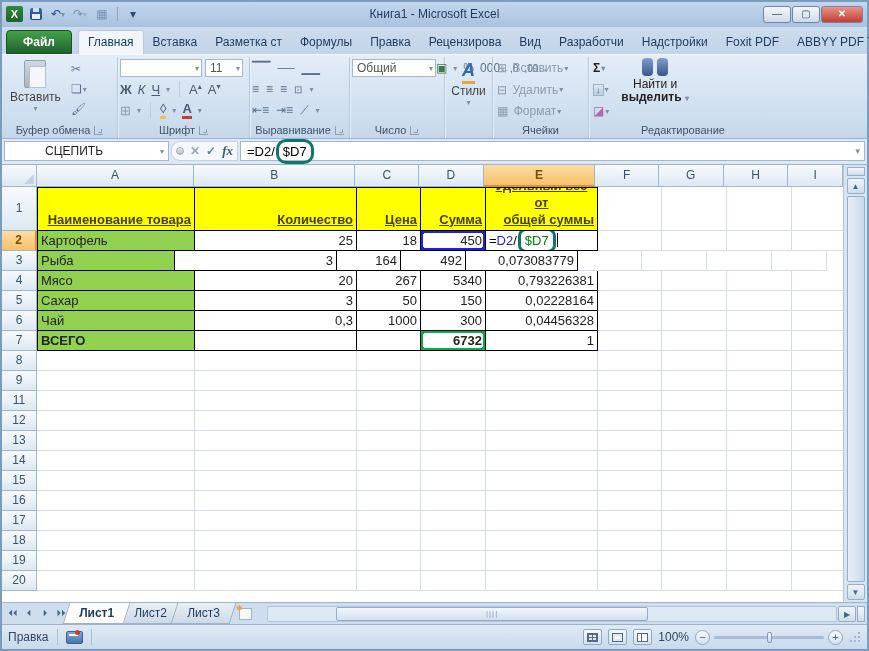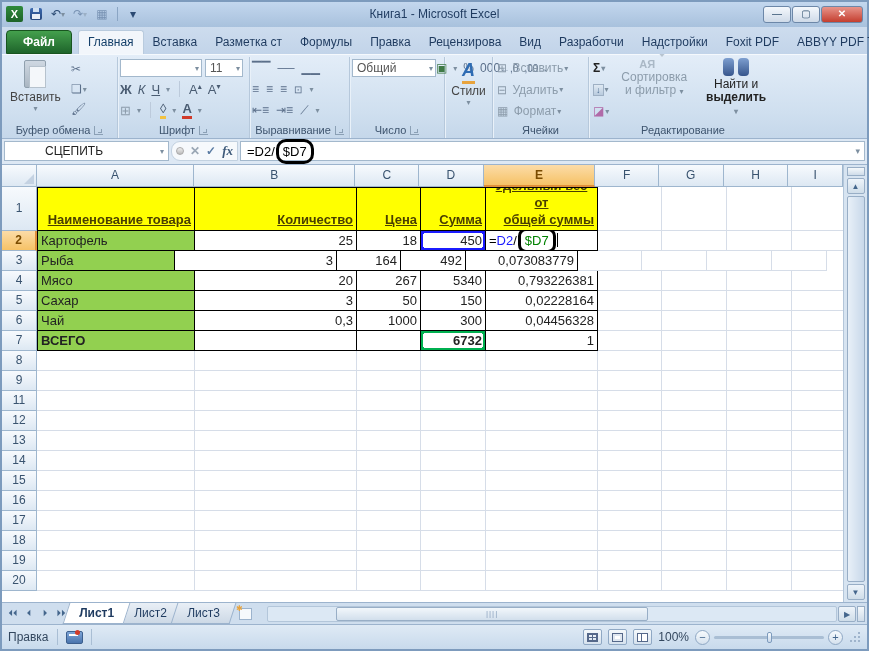--- a/index.html
+++ b/index.html
@@ -58,21 +58,21 @@
   
   .fbar { height:26px; background:#dde8f4; border-bottom:1px solid #9cb3cd; display:flex; align-items:center; padding:2px 2px; gap:2px; }
   .namebox { width:165px; height:20px; background:#fff; border:1px solid #a3b8cc; display:flex; align-items:center; padding-left:40px; font-size:12px; color:#222; }
   .namebox .arrow { margin-left:auto; padding-right:4px; }
   .fbtns { height:20px; background:#f6f9fc; border:1px solid #c2d1e0; border-radius:9px 0 0 9px; display:flex; align-items:center; padding:0 4px; gap:6px; }
   .fdot { width:8px; height:8px; border-radius:50%; background:linear-gradient(#eee,#bbb); border:1px solid #aaa; }
   .fx-x { color:#9aa7b5; font-size:12px; font-weight:bold; }
   .fx-ok { color:#5b7ca3; font-size:12px; font-weight:bold; }
   .fx-fx { font-style:italic; font-weight:bold; font-family:"Liberation Serif", serif; color:#3e5a7a; font-size:13px; }
   .finput { flex:1; height:20px; background:#fff; border:1px solid #a3b8cc; display:flex; align-items:center; padding-left:6px; font-size:13px; color:#000; position:relative; }
-  .red-oval { border:3px solid #000000; border-radius:10px; padding:2px 4px; margin-left:1px; display:inline-block; line-height:15px; }
+  .red-oval { border:3px solid #0f766e; border-radius:10px; padding:2px 4px; margin-left:1px; display:inline-block; line-height:15px; }
   .fexpand { position:absolute; right:4px; color:#7d8fa0; font-size:9px; }
 
   
   .gridwrap { height:439px; display:flex; background:#fff; overflow:hidden; }
   .gridmain { width:845px; overflow:hidden; }
   .grow { display:flex; }
   .chead { height:22px; background:linear-gradient(#f7fafd,#dde8f3); border-right:1px solid #9eb6ce; border-bottom:1px solid #9eb6ce; color:#39536f; font-size:12px; display:flex; align-items:center; justify-content:center; }
   .chead.activecol { background:linear-gradient(#fcdca8,#f6c266); border-bottom:2px solid #e0903c; color:#7a4b00; font-weight:bold; }
   .rhead { width:35px; background:linear-gradient(#f7fafd,#dde8f3); border-right:1px solid #9eb6ce; border-bottom:1px solid #9eb6ce; color:#39536f; font-size:12px; display:flex; align-items:center; justify-content:center; flex:none; }
   .rhead.activerow { background:linear-gradient(#fcdca8,#f6c266); border-right:2px solid #e0903c; color:#7a4b00; font-weight:bold; }
@@ -322,25 +322,20 @@
             </div>
           <div class="sbtn">
               <span style="border:1px solid #9eb0c4;background:linear-gradient(#dfe9f3,#b9cbde);font-size:9px;padding:0 2px;color:#44668c;">↓</span>
               <span class="arrow">▾</span>
             </div>
           <div class="sbtn">
               <span style="color:#b06aa8;">◪</span>
               <span class="arrow">▾</span>
             </div>
         </div>
-        <div class="stackbtn">
-          <div><span class="az-ic">АЯ</span><span class="funnel"></span></div>
-          <span>Сортировка</span>
-          <span><span>и фильтр</span> <span class="arrow">▾</span></span>
-        </div>
         <div class="stackbtn en">
           <div class="binoc"></div>
           <span>Найти и</span>
           <span style="font-weight:bold;"><span>выделить</span> <span class="arrow">▾</span></span>
         </div>
       </div>
       <div class="rlabel">
           <span>Редактирование</span>
         </div>
     </div>

